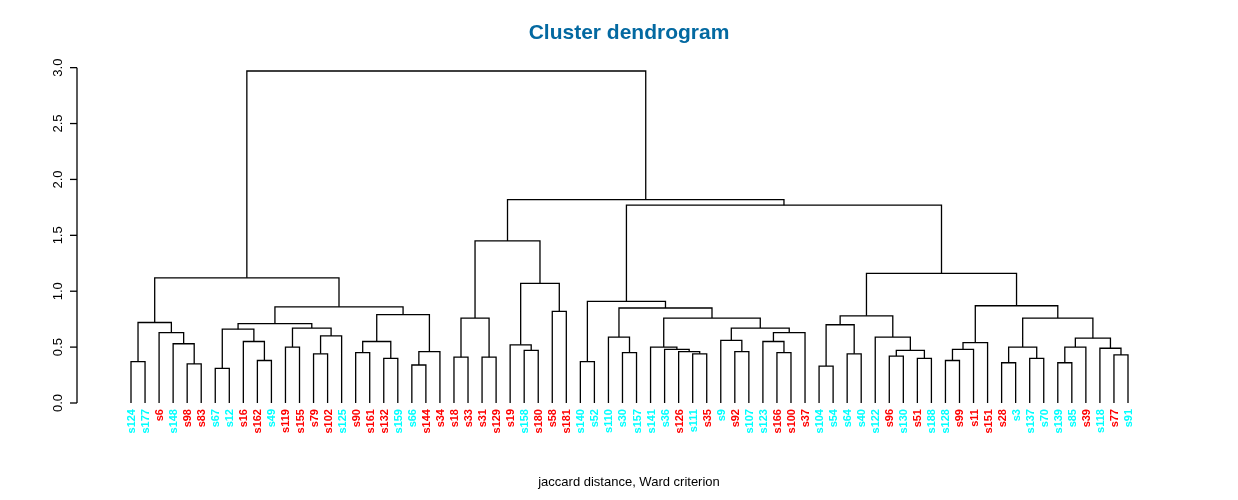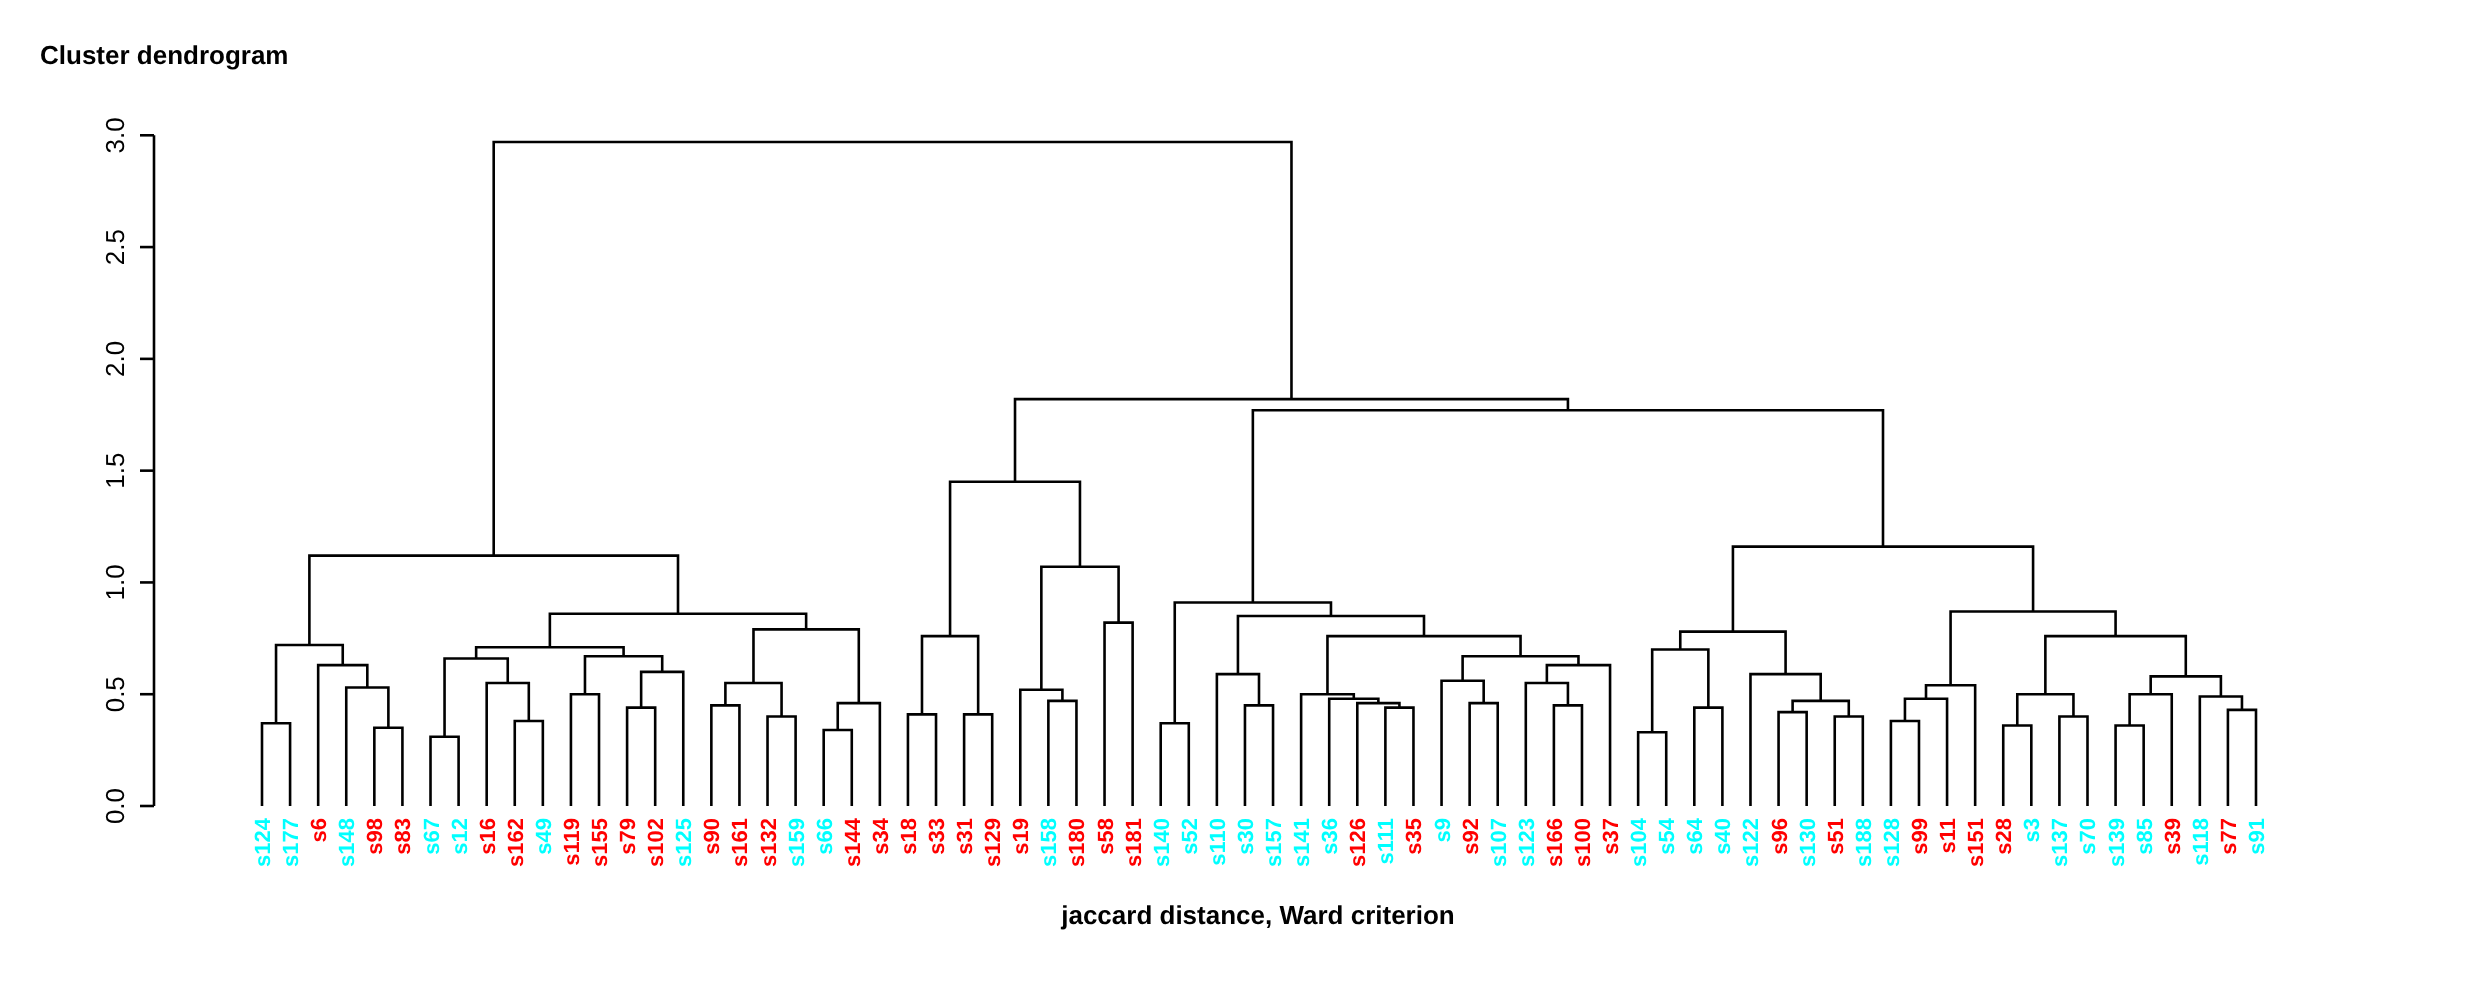--- a/index.html
+++ b/index.html
@@ -1,20 +1,20 @@
 <!DOCTYPE html>
 <html><head>
 <meta charset="utf-8">
 <style>
   html,body{margin:0;padding:0;background:#ffffff;}
   body{width:1238px;height:500px;position:relative;font-family:"Liberation Sans",sans-serif;overflow:hidden;}
-  .fig-title{position:absolute;top:20px;left:20px;width:1218px;
-             font-size:13px;font-weight:bold;color:#000000;}
-  .fig-xlabel{position:absolute;top:450px;left:20px;width:1218px;text-align:center;
-              font-size:13px;color:#000;font-weight:bold;}
+  .fig-title{position:absolute;top:20px;left:20px;width:1218px;text-align:center;
+             font-size:21px;font-weight:bold;color:#0369a1;}
+  .fig-xlabel{position:absolute;top:474px;left:20px;width:1218px;text-align:center;
+              font-size:13px;color:#000;}
   svg{position:absolute;top:0;left:0;}
 </style>
 </head>
 <body>
 
 <div class="fig-title">Cluster dendrogram</div>
 
 <svg id="plot" width="1238" height="500" viewBox="0 0 1238 500" xmlns="http://www.w3.org/2000/svg">
     <line x1="77" y1="403" x2="77" y2="67.64646464646461" stroke="#000000" stroke-width="1.3"></line>
     <line x1="70" y1="403" x2="77" y2="403" stroke="#000000" stroke-width="1.3"></line>

